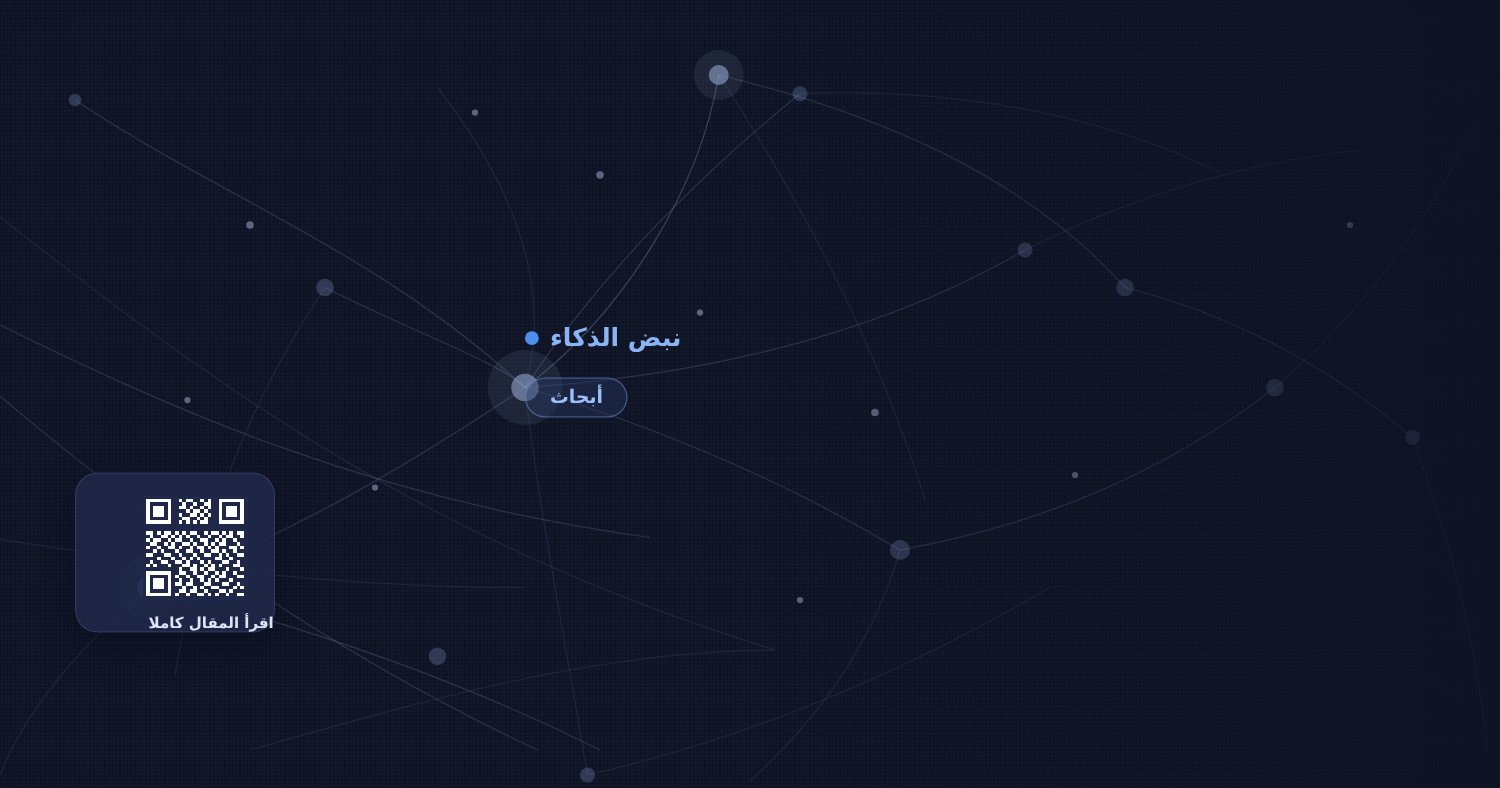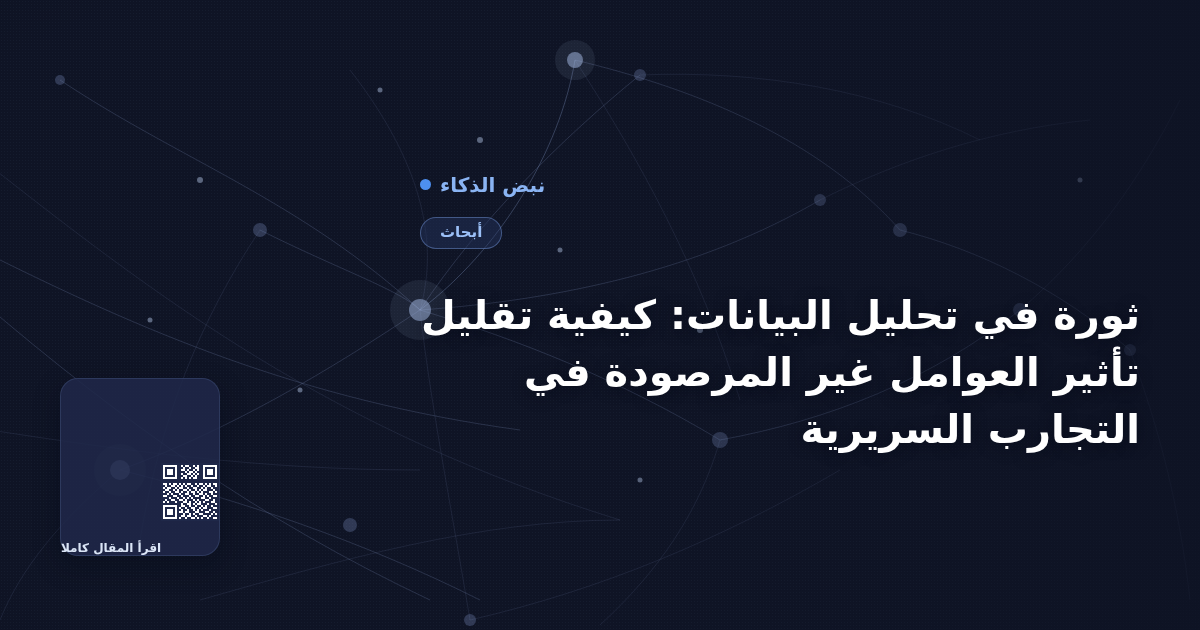--- a/index.html
+++ b/index.html
@@ -97,27 +97,27 @@
     line-height:57px;
     letter-spacing:0;
     max-width:730px;
     text-shadow:0 2px 14px rgba(6,10,22,.55);
   }
 
   
   .qr-card {
     position:absolute;
     left:60px; top:378px;
-    width:160px; height:178px;
+    width:160px; height:128px;
     background:rgba(31,40,73,.86);
     border:1px solid rgba(116,142,196,.20);
     border-radius:18px;
     box-shadow:0 10px 26px rgba(6,10,22,.40);
-    display:flex; flex-direction:row;
-    align-items:flex-end; justify-content:flex-start;
+    display:flex; flex-direction:column;
+    align-items:flex-start; justify-content:flex-start;
     padding:17px 0 0;
   }
   .qr-img { width:126px; height:126px; display:block; }
   .qr-caption {
     margin-top:11px;
     font-size:12px; font-weight:bold;
     color:#dbe5f6;
     white-space:nowrap;
   }
 </style>
@@ -376,17 +376,16 @@
 
   <div class="content">
 
     <div class="brand">
       <span class="brand-dot"></span>
       <span class="brand-name">نبض الذكاء</span>
     </div>
 
     <div class="badge">أبحاث</div>
 
-    <h1 class="headline">ثورة في تحليل البيانات: كيفية تقليل تأثير العوامل غير المرصودة في التجارب السريرية</h1>
 
   </div>
 
 </div>
 
 </body></html>

